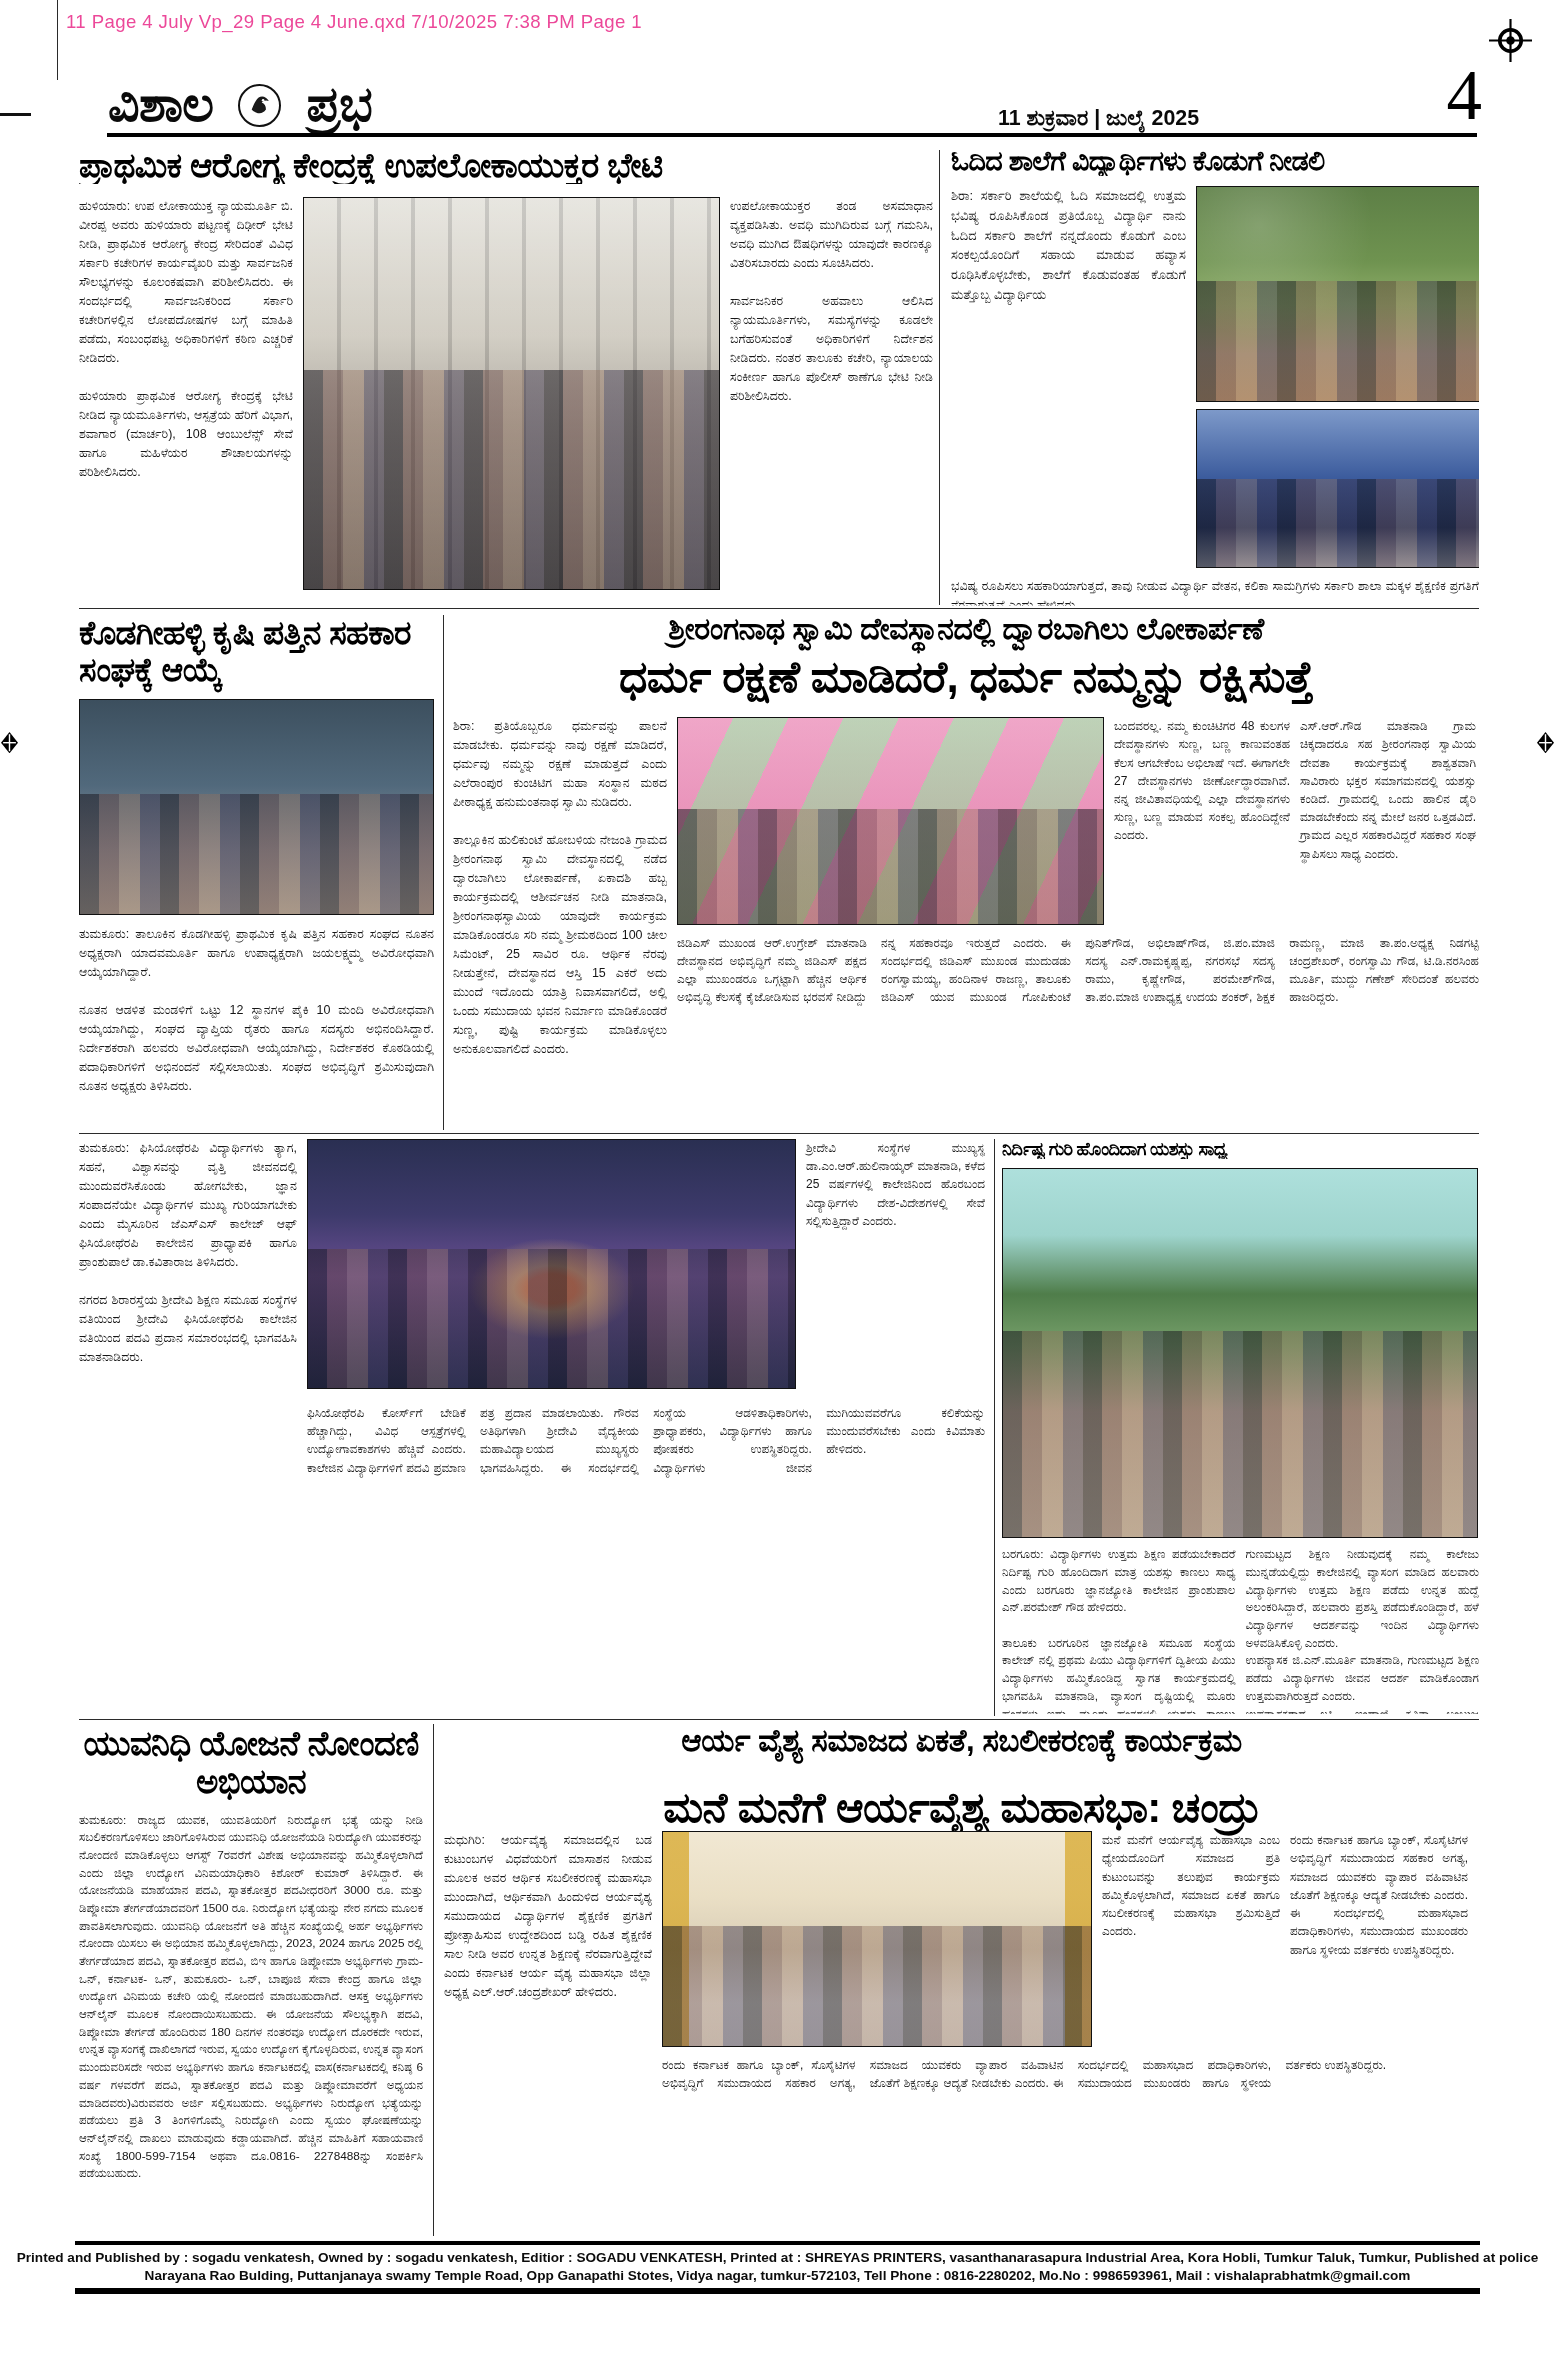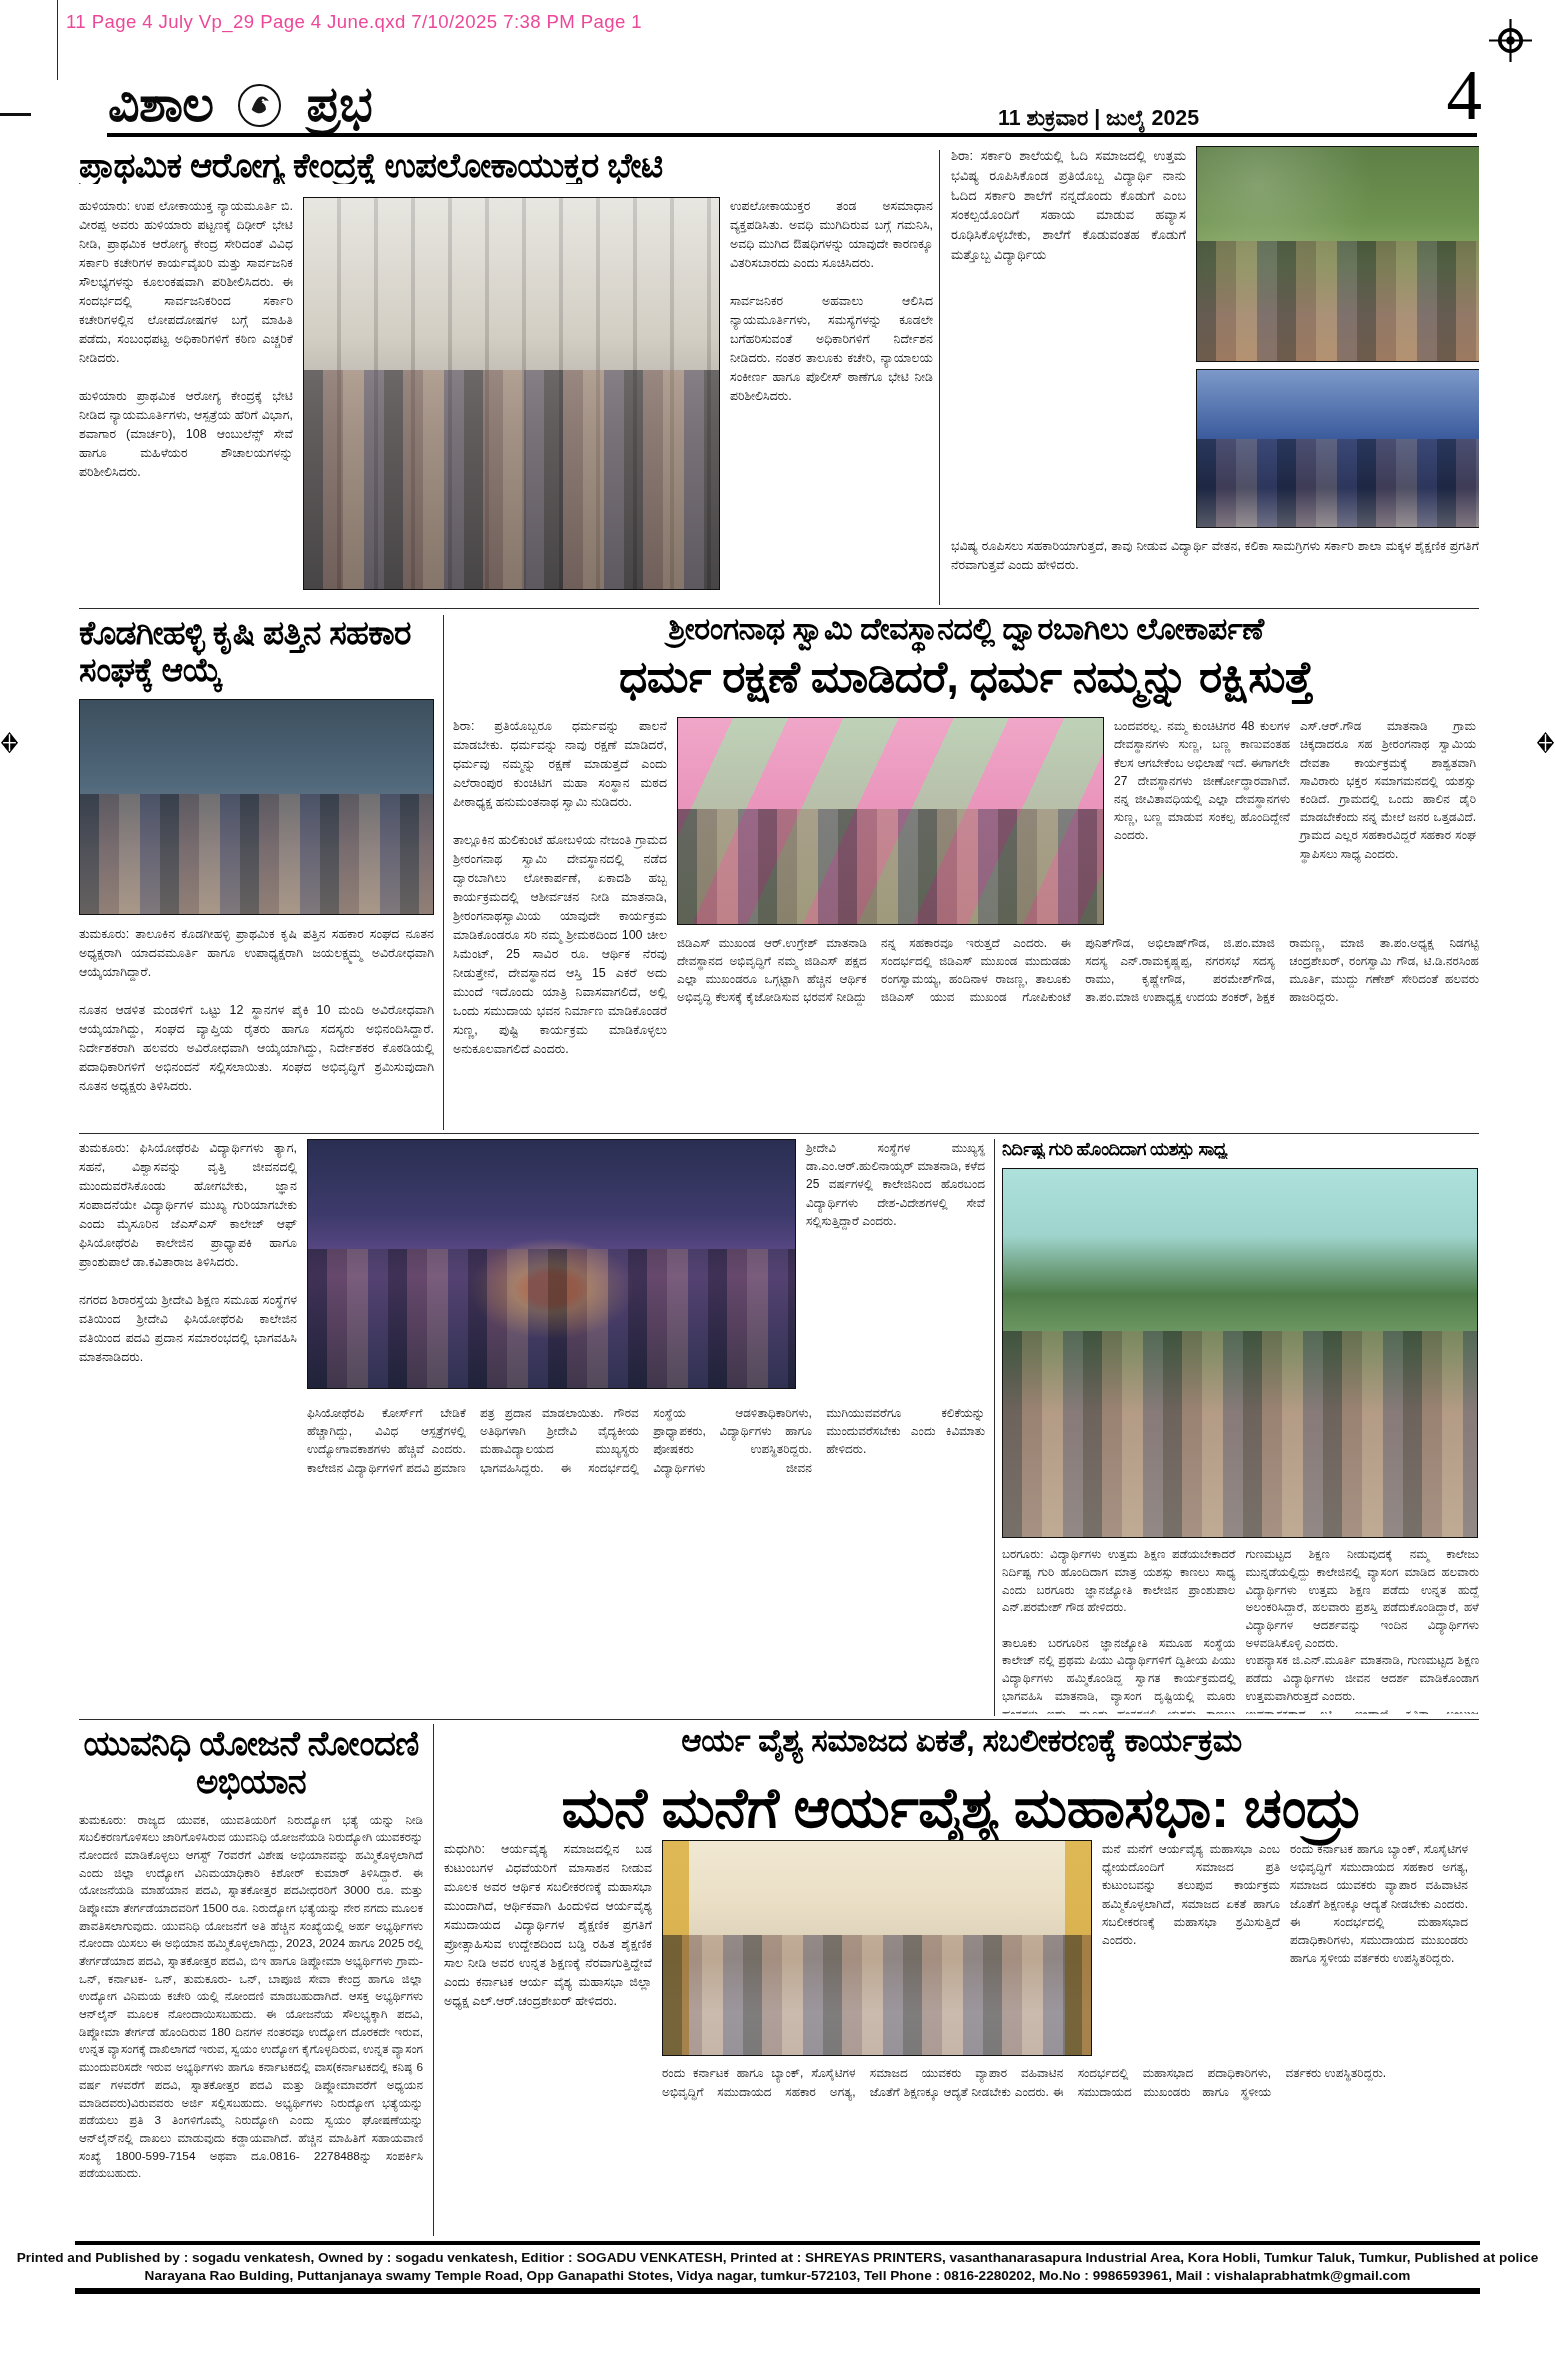--- a/index.html
+++ b/index.html
@@ -105,20 +105,21 @@
 
 ಹುಳಿಯಾರು ಪ್ರಾಥಮಿಕ ಆರೋಗ್ಯ ಕೇಂದ್ರಕ್ಕೆ ಭೇಟಿ ನೀಡಿದ ನ್ಯಾಯಮೂರ್ತಿಗಳು, ಆಸ್ಪತ್ರೆಯ ಹೆರಿಗೆ ವಿಭಾಗ, ಶವಾಗಾರ (ಮಾರ್ಚರಿ), 108 ಆಂಬುಲೆನ್ಸ್ ಸೇವೆ ಹಾಗೂ ಮಹಿಳೆಯರ ಶೌಚಾಲಯಗಳನ್ನು ಪರಿಶೀಲಿಸಿದರು.</div>
       <div class="photo crowd ph-health" style="width:415px;height:391px"></div>
       <div class="bt" style="flex:1">ಉಪಲೋಕಾಯುಕ್ತರ ತಂಡ ಅಸಮಾಧಾನ ವ್ಯಕ್ತಪಡಿಸಿತು. ಅವಧಿ ಮುಗಿದಿರುವ ಬಗ್ಗೆ ಗಮನಿಸಿ, ಅವಧಿ ಮುಗಿದ ಔಷಧಿಗಳನ್ನು ಯಾವುದೇ ಕಾರಣಕ್ಕೂ ವಿತರಿಸಬಾರದು ಎಂದು ಸೂಚಿಸಿದರು.
 
 ಸಾರ್ವಜನಿಕರ ಅಹವಾಲು ಆಲಿಸಿದ ನ್ಯಾಯಮೂರ್ತಿಗಳು, ಸಮಸ್ಯೆಗಳನ್ನು ಕೂಡಲೇ ಬಗೆಹರಿಸುವಂತೆ ಅಧಿಕಾರಿಗಳಿಗೆ ನಿರ್ದೇಶನ ನೀಡಿದರು. ನಂತರ ತಾಲೂಕು ಕಚೇರಿ, ನ್ಯಾಯಾಲಯ ಸಂಕೀರ್ಣ ಹಾಗೂ ಪೊಲೀಸ್ ಠಾಣೆಗೂ ಭೇಟಿ ನೀಡಿ ಪರಿಶೀಲಿಸಿದರು.</div>
     </div>
   </div>
 
   <div class="article" style="left:951px;top:146px;width:528px;height:460px">
+    <div class="hl hl-nowrap" style="font-size:27px;margin-bottom:10px">ಓದಿದ ಶಾಲೆಗೆ ವಿದ್ಯಾರ್ಥಿಗಳು ಕೊಡುಗೆ ನೀಡಲಿ</div>
     <div class="flexrow">
       <div class="bt" style="flex:1;font-size:13px">ಶಿರಾ: ಸರ್ಕಾರಿ ಶಾಲೆಯಲ್ಲಿ ಓದಿ ಸಮಾಜದಲ್ಲಿ ಉತ್ತಮ ಭವಿಷ್ಯ ರೂಪಿಸಿಕೊಂಡ ಪ್ರತಿಯೊಬ್ಬ ವಿದ್ಯಾರ್ಥಿ ನಾನು ಓದಿದ ಸರ್ಕಾರಿ ಶಾಲೆಗೆ ನನ್ನದೊಂದು ಕೊಡುಗೆ ಎಂಬ ಸಂಕಲ್ಪಯೊಂದಿಗೆ ಸಹಾಯ ಮಾಡುವ ಹವ್ಯಾಸ ರೂಢಿಸಿಕೊಳ್ಳಬೇಕು, ಶಾಲೆಗೆ ಕೊಡುವಂತಹ ಕೊಡುಗೆ ಮತ್ತೊಬ್ಬ ವಿದ್ಯಾರ್ಥಿಯ</div>
       <div style="width:283px;display:flex;flex-direction:column;gap:7.1px">
         <div class="photo crowd ph-school1" style="width:100%;height:214px"></div>
         <div class="photo crowd ph-school2" style="width:100%;height:157px"></div>
       </div>
     </div>
     <div class="bt" style="margin-top:8.6px">ಭವಿಷ್ಯ ರೂಪಿಸಲು ಸಹಕಾರಿಯಾಗುತ್ತದೆ, ತಾವು ನೀಡುವ ವಿದ್ಯಾರ್ಥಿ ವೇತನ, ಕಲಿಕಾ ಸಾಮಗ್ರಿಗಳು ಸರ್ಕಾರಿ ಶಾಲಾ ಮಕ್ಕಳ ಶೈಕ್ಷಣಿಕ ಪ್ರಗತಿಗೆ ನೆರವಾಗುತ್ತವೆ ಎಂದು ಹೇಳಿದರು.</div>
   </div>
 
@@ -176,21 +177,21 @@
     </div>
   </div>
 
   <div class="article" style="left:79px;top:1724px;width:344px;height:510px">
     <div class="hl hl-center" style="font-size:34px">ಯುವನಿಧಿ ಯೋಜನೆ ನೋಂದಣಿ ಅಭಿಯಾನ</div>
     <div class="bt-sm" style="margin-top:11.4px">ತುಮಕೂರು: ರಾಜ್ಯದ ಯುವಕ, ಯುವತಿಯರಿಗೆ ನಿರುದ್ಯೋಗ ಭತ್ಯೆ ಯನ್ನು ನೀಡಿ ಸಬಲಿಕರಣಗೊಳಿಸಲು ಜಾರಿಗೊಳಿಸಿರುವ ಯುವನಿಧಿ ಯೋಜನೆಯಡಿ ನಿರುದ್ಯೋಗಿ ಯುವಕರನ್ನು ನೋಂದಣಿ ಮಾಡಿಕೊಳ್ಳಲು ಆಗಸ್ಟ್ 7ರವರೆಗೆ ವಿಶೇಷ ಅಭಿಯಾನವನ್ನು ಹಮ್ಮಿಕೊಳ್ಳಲಾಗಿದೆ ಎಂದು ಜಿಲ್ಲಾ ಉದ್ಯೋಗ ವಿನಿಮಯಾಧಿಕಾರಿ ಕಿಶೋರ್ ಕುಮಾರ್ ತಿಳಿಸಿದ್ದಾರೆ. ಈ ಯೋಜನೆಯಡಿ ಮಾಹೆಯಾನ ಪದವಿ, ಸ್ನಾತಕೋತ್ತರ ಪದವೀಧರರಿಗೆ 3000 ರೂ. ಮತ್ತು ಡಿಪ್ಲೋಮಾ ತೇರ್ಗಡೆಯಾದವರಿಗೆ 1500 ರೂ. ನಿರುದ್ಯೋಗ ಭತ್ಯೆಯನ್ನು ನೇರ ನಗದು ಮೂಲಕ ಪಾವತಿಸಲಾಗುವುದು. ಯುವನಿಧಿ ಯೋಜನೆಗೆ ಅತಿ ಹೆಚ್ಚಿನ ಸಂಖ್ಯೆಯಲ್ಲಿ ಅರ್ಹ ಅಭ್ಯರ್ಥಿಗಳು ನೋಂದಾ ಯಿಸಲು ಈ ಅಭಿಯಾನ ಹಮ್ಮಿಕೊಳ್ಳಲಾಗಿದ್ದು, 2023, 2024 ಹಾಗೂ 2025 ರಲ್ಲಿ ತೇರ್ಗಡೆಯಾದ ಪದವಿ, ಸ್ನಾತಕೋತ್ತರ ಪದವಿ, ಬಿಇ ಹಾಗೂ ಡಿಪ್ಲೋಮಾ ಅಭ್ಯರ್ಥಿಗಳು ಗ್ರಾಮ- ಒನ್, ಕರ್ನಾಟಕ- ಒನ್, ತುಮಕೂರು- ಒನ್, ಬಾಪೂಜಿ ಸೇವಾ ಕೇಂದ್ರ ಹಾಗೂ ಜಿಲ್ಲಾ ಉದ್ಯೋಗ ವಿನಿಮಯ ಕಚೇರಿ ಯಲ್ಲಿ ನೋಂದಣಿ ಮಾಡಬಹುದಾಗಿದೆ. ಆಸಕ್ತ ಅಭ್ಯರ್ಥಿಗಳು ಆನ್‌ಲೈನ್ ಮೂಲಕ ನೋಂದಾಯಿಸಬಹುದು. ಈ ಯೋಜನೆಯ ಸೌಲಭ್ಯಕ್ಕಾಗಿ ಪದವಿ, ಡಿಪ್ಲೋಮಾ ತೇರ್ಗಡೆ ಹೊಂದಿರುವ 180 ದಿನಗಳ ನಂತರವೂ ಉದ್ಯೋಗ ದೊರಕದೇ ಇರುವ, ಉನ್ನತ ವ್ಯಾಸಂಗಕ್ಕೆ ದಾಖಿಲಾಗದೆ ಇರುವ, ಸ್ವಯಂ ಉದ್ಯೋಗ ಕೈಗೊಳ್ಳದಿರುವ, ಉನ್ನತ ವ್ಯಾಸಂಗ ಮುಂದುವರಿಸದೇ ಇರುವ ಅಭ್ಯರ್ಥಿಗಳು ಹಾಗೂ ಕರ್ನಾಟಕದಲ್ಲಿ ವಾಸ(ಕರ್ನಾಟಕದಲ್ಲಿ ಕನಿಷ್ಠ 6 ವರ್ಷ ಗಳವರೆಗೆ ಪದವಿ, ಸ್ನಾತಕೋತ್ತರ ಪದವಿ ಮತ್ತು ಡಿಪ್ಲೋಮಾವರೆಗೆ ಅಧ್ಯಯನ ಮಾಡಿದವರು)ವಿರುವವರು ಅರ್ಜಿ ಸಲ್ಲಿಸಬಹುದು. ಅಭ್ಯರ್ಥಿಗಳು ನಿರುದ್ಯೋಗ ಭತ್ಯೆಯನ್ನು ಪಡೆಯಲು ಪ್ರತಿ 3 ತಿಂಗಳಿಗೊಮ್ಮೆ ನಿರುದ್ಯೋಗಿ ಎಂದು ಸ್ವಯಂ ಘೋಷಣೆಯನ್ನು ಆನ್‌ಲೈನ್‌ನಲ್ಲಿ ದಾಖಲು ಮಾಡುವುದು ಕಡ್ಡಾಯವಾಗಿದೆ. ಹೆಚ್ಚಿನ ಮಾಹಿತಿಗೆ ಸಹಾಯವಾಣಿ ಸಂಖ್ಯೆ 1800-599-7154 ಅಥವಾ ದೂ.0816- 2278488ನ್ನು ಸಂಪರ್ಕಿಸಿ ಪಡೆಯಬಹುದು.</div>
   </div>
 
   <div class="article" style="left:444px;top:1724px;width:1035px;height:510px">
     <div class="kicker" style="font-size:31px">ಆರ್ಯ ವೈಶ್ಯ ಸಮಾಜದ ಏಕತೆ, ಸಬಲೀಕರಣಕ್ಕೆ ಕಾರ್ಯಕ್ರಮ</div>
-    <div class="hl hl-center" style="font-size:56px;margin-top:19px">ಮನೆ ಮನೆಗೆ ಆರ್ಯವೈಶ್ಯ ಮಹಾಸಭಾ: ಚಂದ್ರು</div>
+    <div class="hl hl-center" style="font-size:42px;margin-top:26px">ಮನೆ ಮನೆಗೆ ಆರ್ಯವೈಶ್ಯ ಮಹಾಸಭಾ: ಚಂದ್ರು</div>
     <div class="flexrow" style="margin-top:0">
       <div class="bt" style="width:208px">ಮಧುಗಿರಿ: ಆರ್ಯವೈಶ್ಯ ಸಮಾಜದಲ್ಲಿನ ಬಡ ಕುಟುಂಬಗಳ ವಿಧವೆಯರಿಗೆ ಮಾಸಾಶನ ನೀಡುವ ಮೂಲಕ ಅವರ ಆರ್ಥಿಕ ಸಬಲೀಕರಣಕ್ಕೆ ಮಹಾಸಭಾ ಮುಂದಾಗಿದೆ, ಆರ್ಥಿಕವಾಗಿ ಹಿಂದುಳಿದ ಆರ್ಯವೈಶ್ಯ ಸಮುದಾಯದ ವಿದ್ಯಾರ್ಥಿಗಳ ಶೈಕ್ಷಣಿಕ ಪ್ರಗತಿಗೆ ಪ್ರೋತ್ಸಾಹಿಸುವ ಉದ್ದೇಶದಿಂದ ಬಡ್ಡಿ ರಹಿತ ಶೈಕ್ಷಣಿಕ ಸಾಲ ನೀಡಿ ಅವರ ಉನ್ನತ ಶಿಕ್ಷಣಕ್ಕೆ ನೆರವಾಗುತ್ತಿದ್ದೇವೆ ಎಂದು ಕರ್ನಾಟಕ ಆರ್ಯ ವೈಶ್ಯ ಮಹಾಸಭಾ ಜಿಲ್ಲಾ ಅಧ್ಯಕ್ಷ ಎಲ್.ಆರ್.ಚಂದ್ರಶೇಖರ್ ಹೇಳಿದರು.</div>
       <div style="flex:1;display:flex;flex-direction:column;gap:8.6px">
         <div class="flexrow">
           <div class="photo crowd ph-vaishya" style="width:428px;height:214px"></div>
           <div class="bt" style="width:178px;font-size:12px">ಮನೆ ಮನೆಗೆ ಆರ್ಯವೈಶ್ಯ ಮಹಾಸಭಾ ಎಂಬ ಧ್ಯೇಯದೊಂದಿಗೆ ಸಮಾಜದ ಪ್ರತಿ ಕುಟುಂಬವನ್ನು ತಲುಪುವ ಕಾರ್ಯಕ್ರಮ ಹಮ್ಮಿಕೊಳ್ಳಲಾಗಿದೆ, ಸಮಾಜದ ಏಕತೆ ಹಾಗೂ ಸಬಲೀಕರಣಕ್ಕೆ ಮಹಾಸಭಾ ಶ್ರಮಿಸುತ್ತಿದೆ ಎಂದರು.</div>
           <div class="bt" style="width:178px;font-size:12px">ರಂದು ಕರ್ನಾಟಕ ಹಾಗೂ ಬ್ಯಾಂಕ್, ಸೊಸೈಟಿಗಳ ಅಭಿವೃದ್ಧಿಗೆ ಸಮುದಾಯದ ಸಹಕಾರ ಅಗತ್ಯ, ಸಮಾಜದ ಯುವಕರು ವ್ಯಾಪಾರ ವಹಿವಾಟಿನ ಜೊತೆಗೆ ಶಿಕ್ಷಣಕ್ಕೂ ಆದ್ಯತೆ ನೀಡಬೇಕು ಎಂದರು. ಈ ಸಂದರ್ಭದಲ್ಲಿ ಮಹಾಸಭಾದ ಪದಾಧಿಕಾರಿಗಳು, ಸಮುದಾಯದ ಮುಖಂಡರು ಹಾಗೂ ಸ್ಥಳೀಯ ವರ್ತಕರು ಉಪಸ್ಥಿತರಿದ್ದರು.</div>
         </div>
         <div class="bt cols-4" style="font-size:12px;height:79px">ರಂದು ಕರ್ನಾಟಕ ಹಾಗೂ ಬ್ಯಾಂಕ್, ಸೊಸೈಟಿಗಳ ಅಭಿವೃದ್ಧಿಗೆ ಸಮುದಾಯದ ಸಹಕಾರ ಅಗತ್ಯ, ಸಮಾಜದ ಯುವಕರು ವ್ಯಾಪಾರ ವಹಿವಾಟಿನ ಜೊತೆಗೆ ಶಿಕ್ಷಣಕ್ಕೂ ಆದ್ಯತೆ ನೀಡಬೇಕು ಎಂದರು. ಈ ಸಂದರ್ಭದಲ್ಲಿ ಮಹಾಸಭಾದ ಪದಾಧಿಕಾರಿಗಳು, ಸಮುದಾಯದ ಮುಖಂಡರು ಹಾಗೂ ಸ್ಥಳೀಯ ವರ್ತಕರು ಉಪಸ್ಥಿತರಿದ್ದರು.</div>
       </div>

